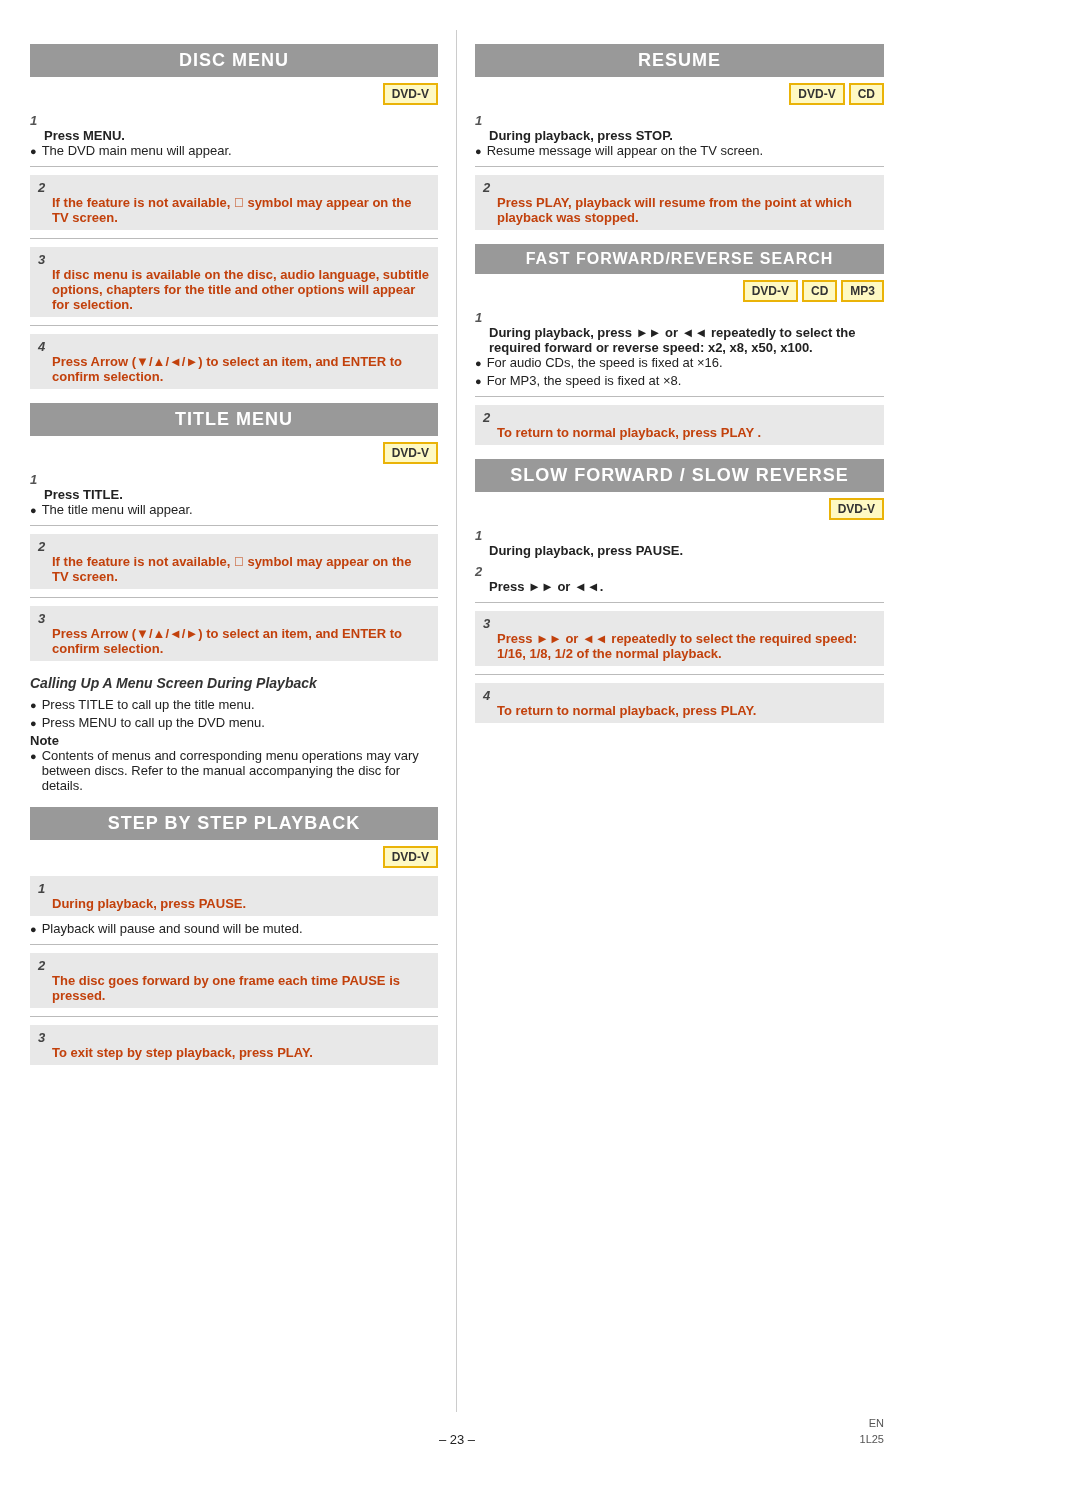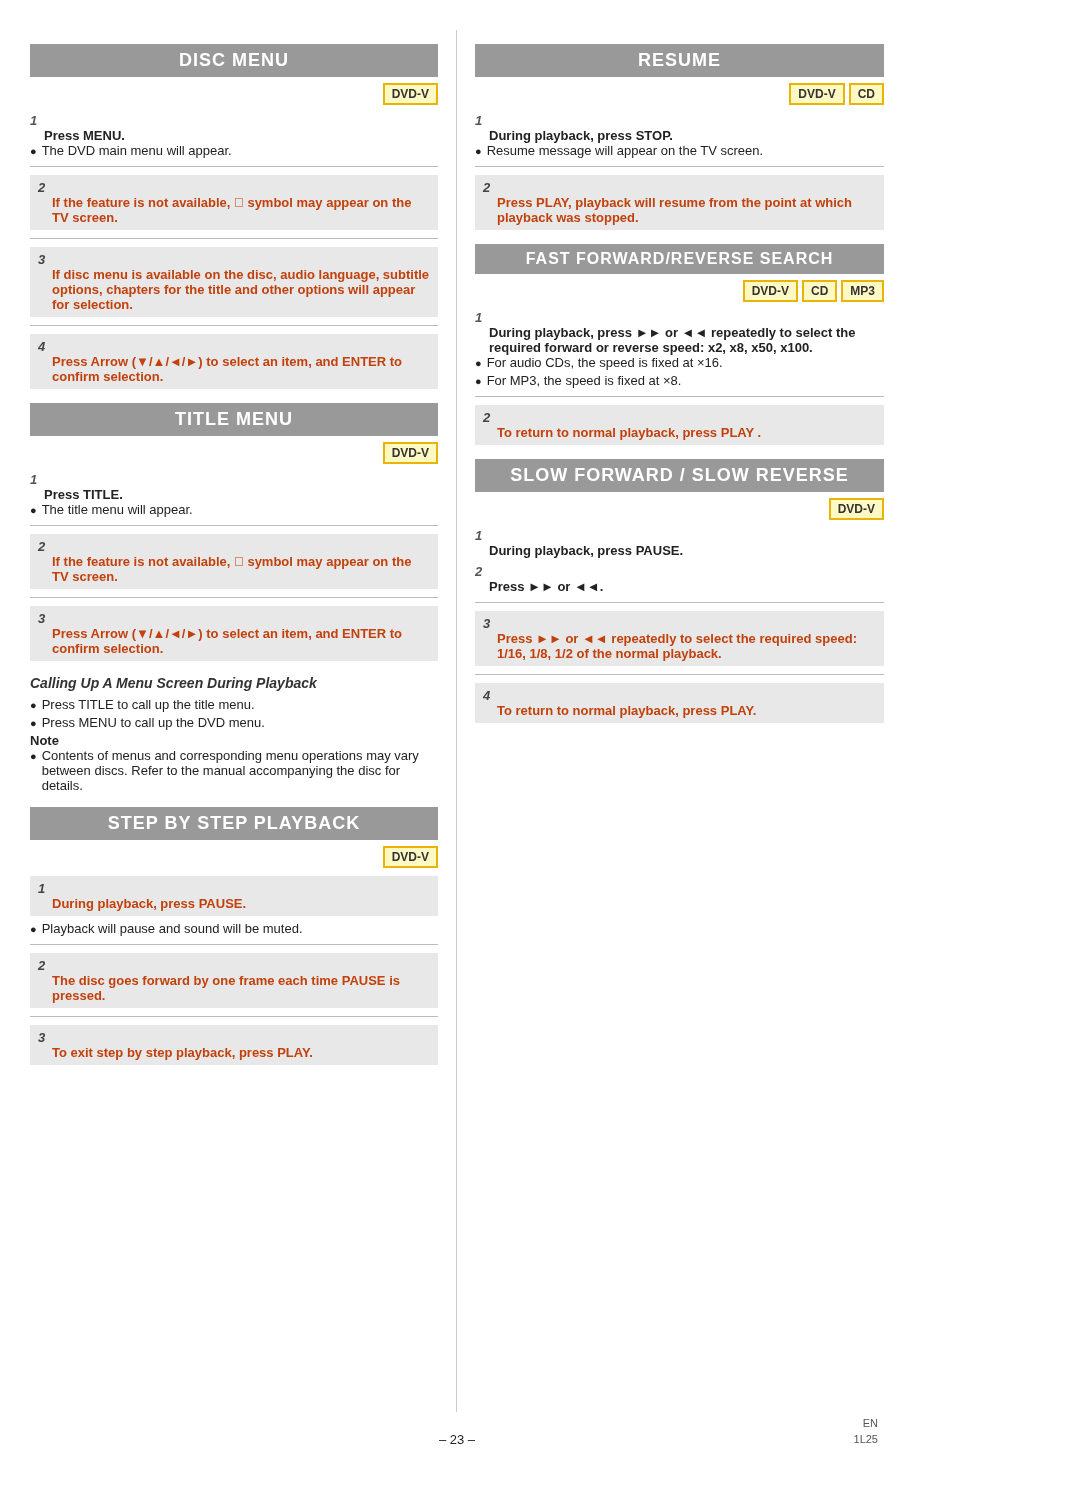--- a/index.html
+++ b/index.html
@@ -113,21 +113,21 @@
       align-items: center;
       margin-top: 20px;
       font-size: 13px;
       position: relative;
     }
     .footer-center {
       text-align: right;
     }
     .footer-right {
       position: absolute;
-      right: 6px;
+      right: 0;
       bottom: 0;
       font-size: 11px;
       color: #555;
       text-align: right;
       line-height: 1.4;
     }
     .section-gap { margin-top: 14px; }
   </style>
 </head>
 <body>

